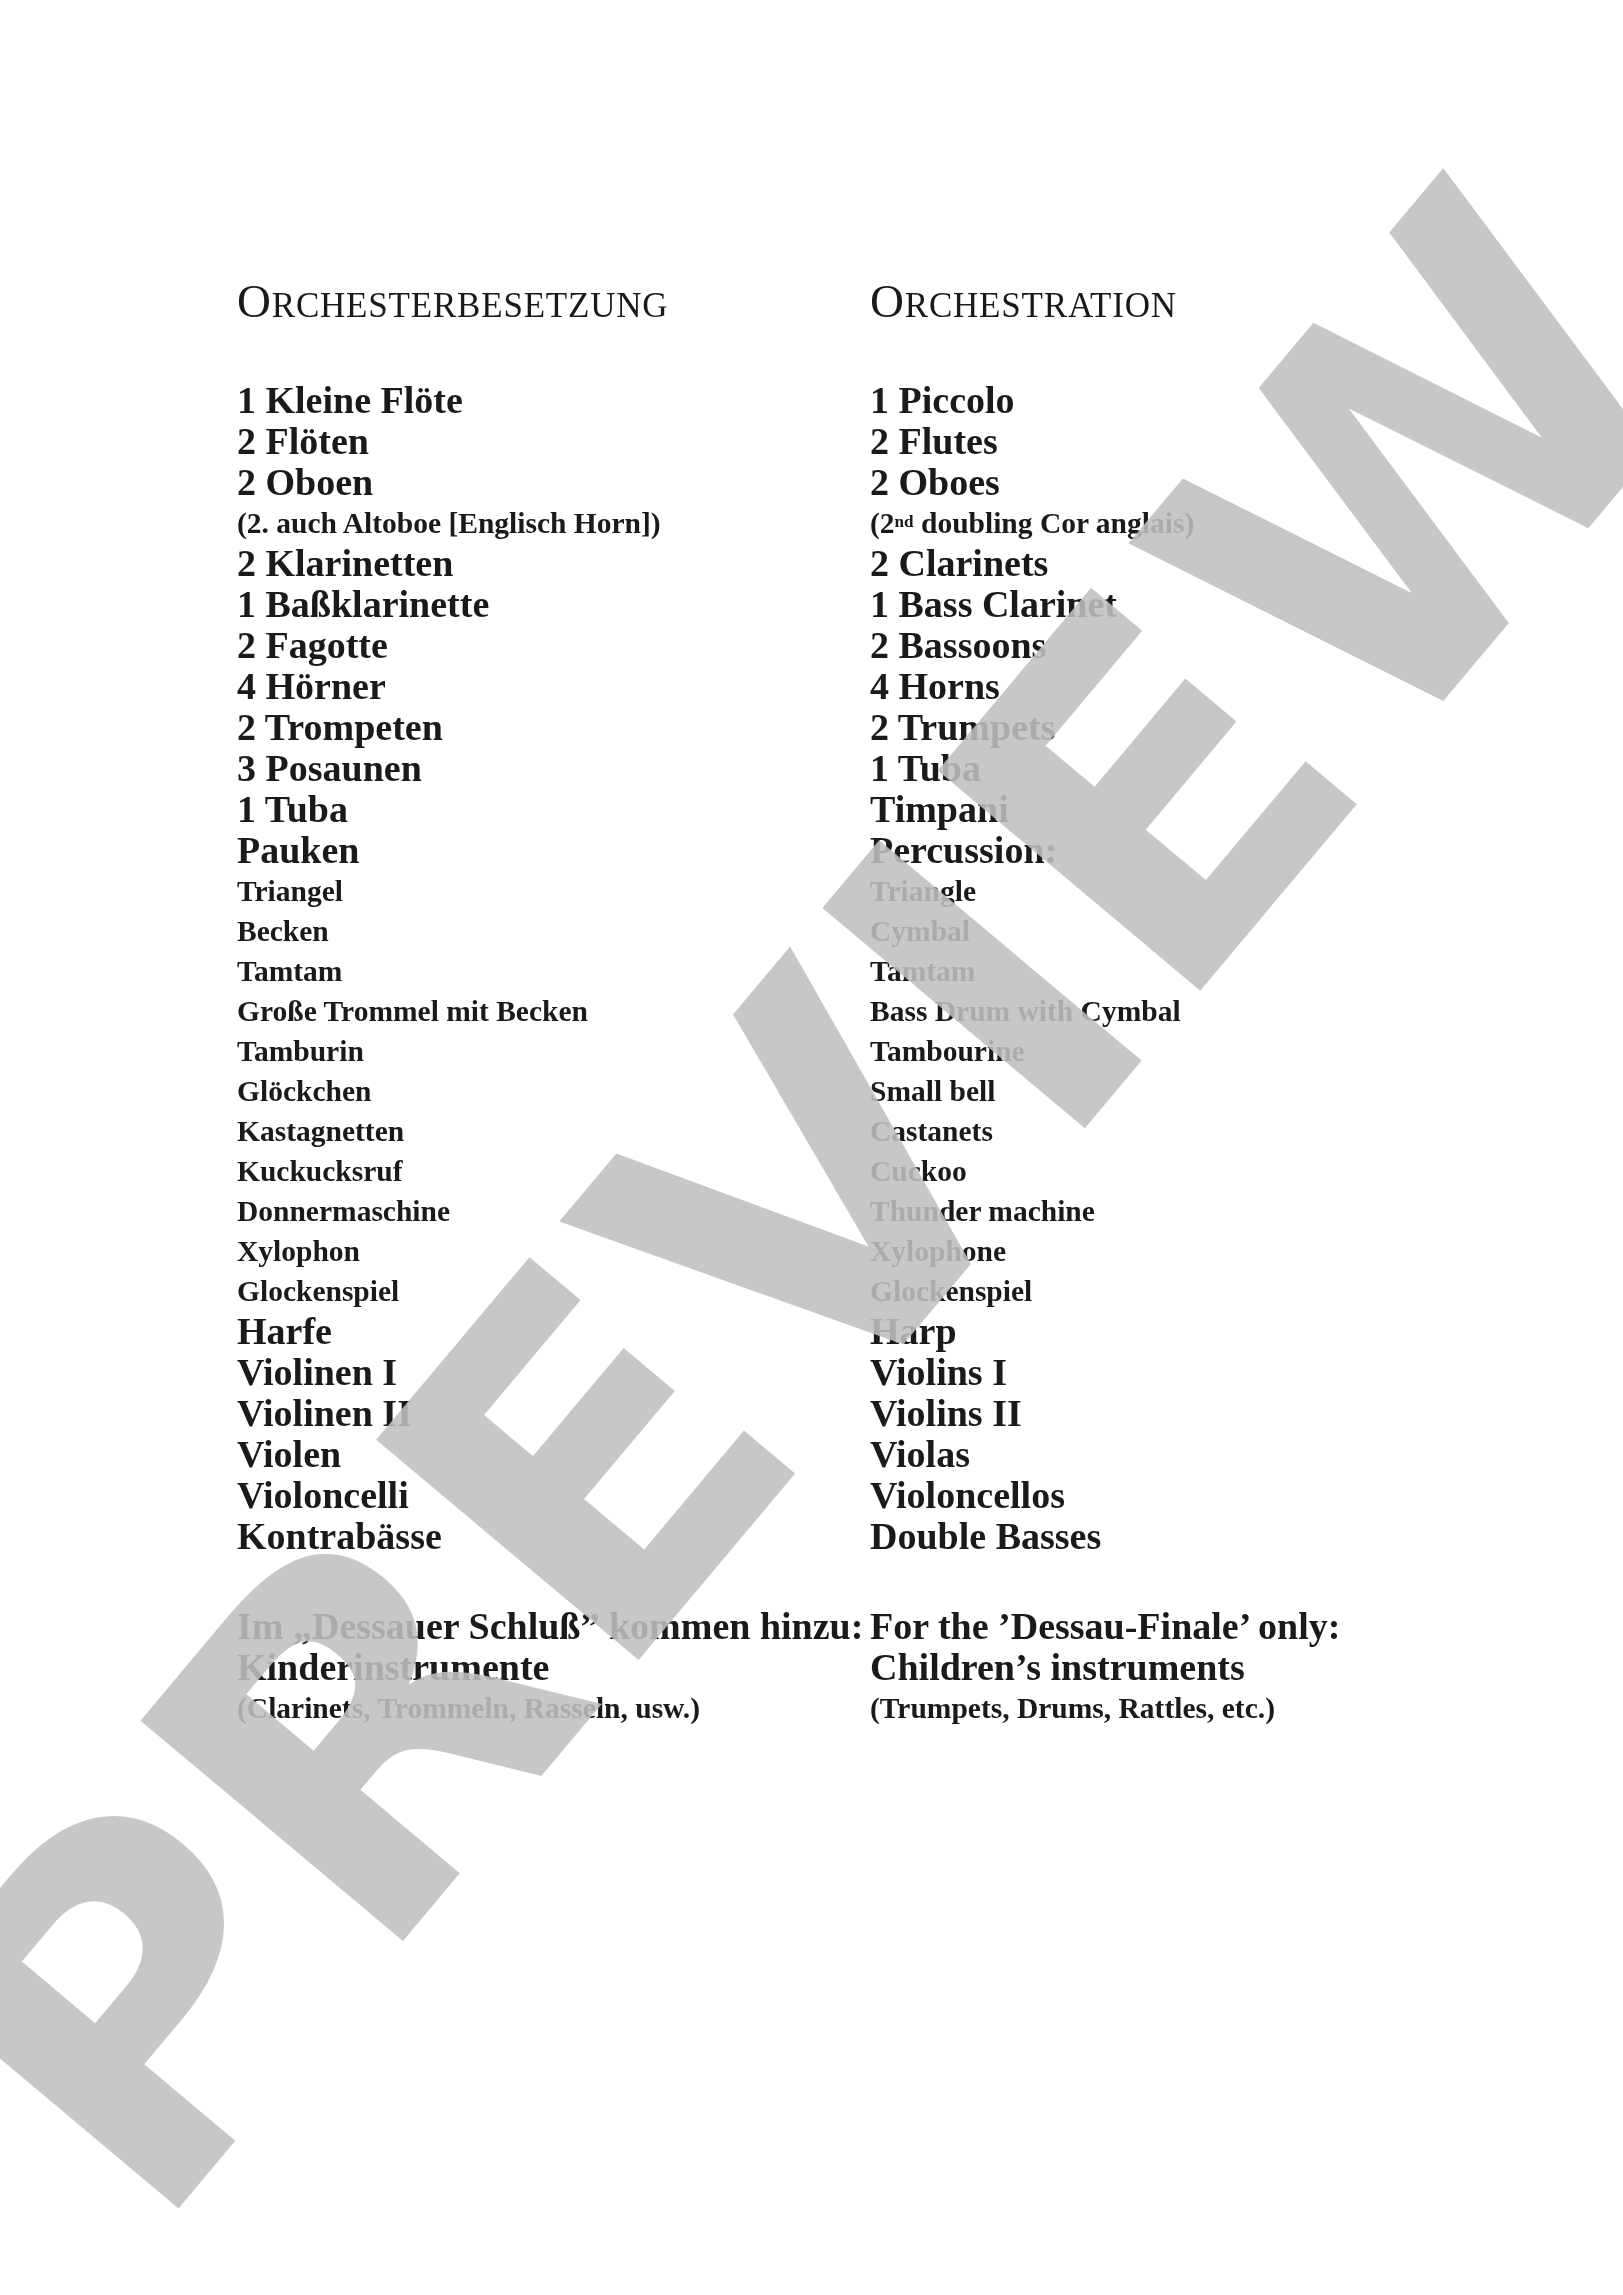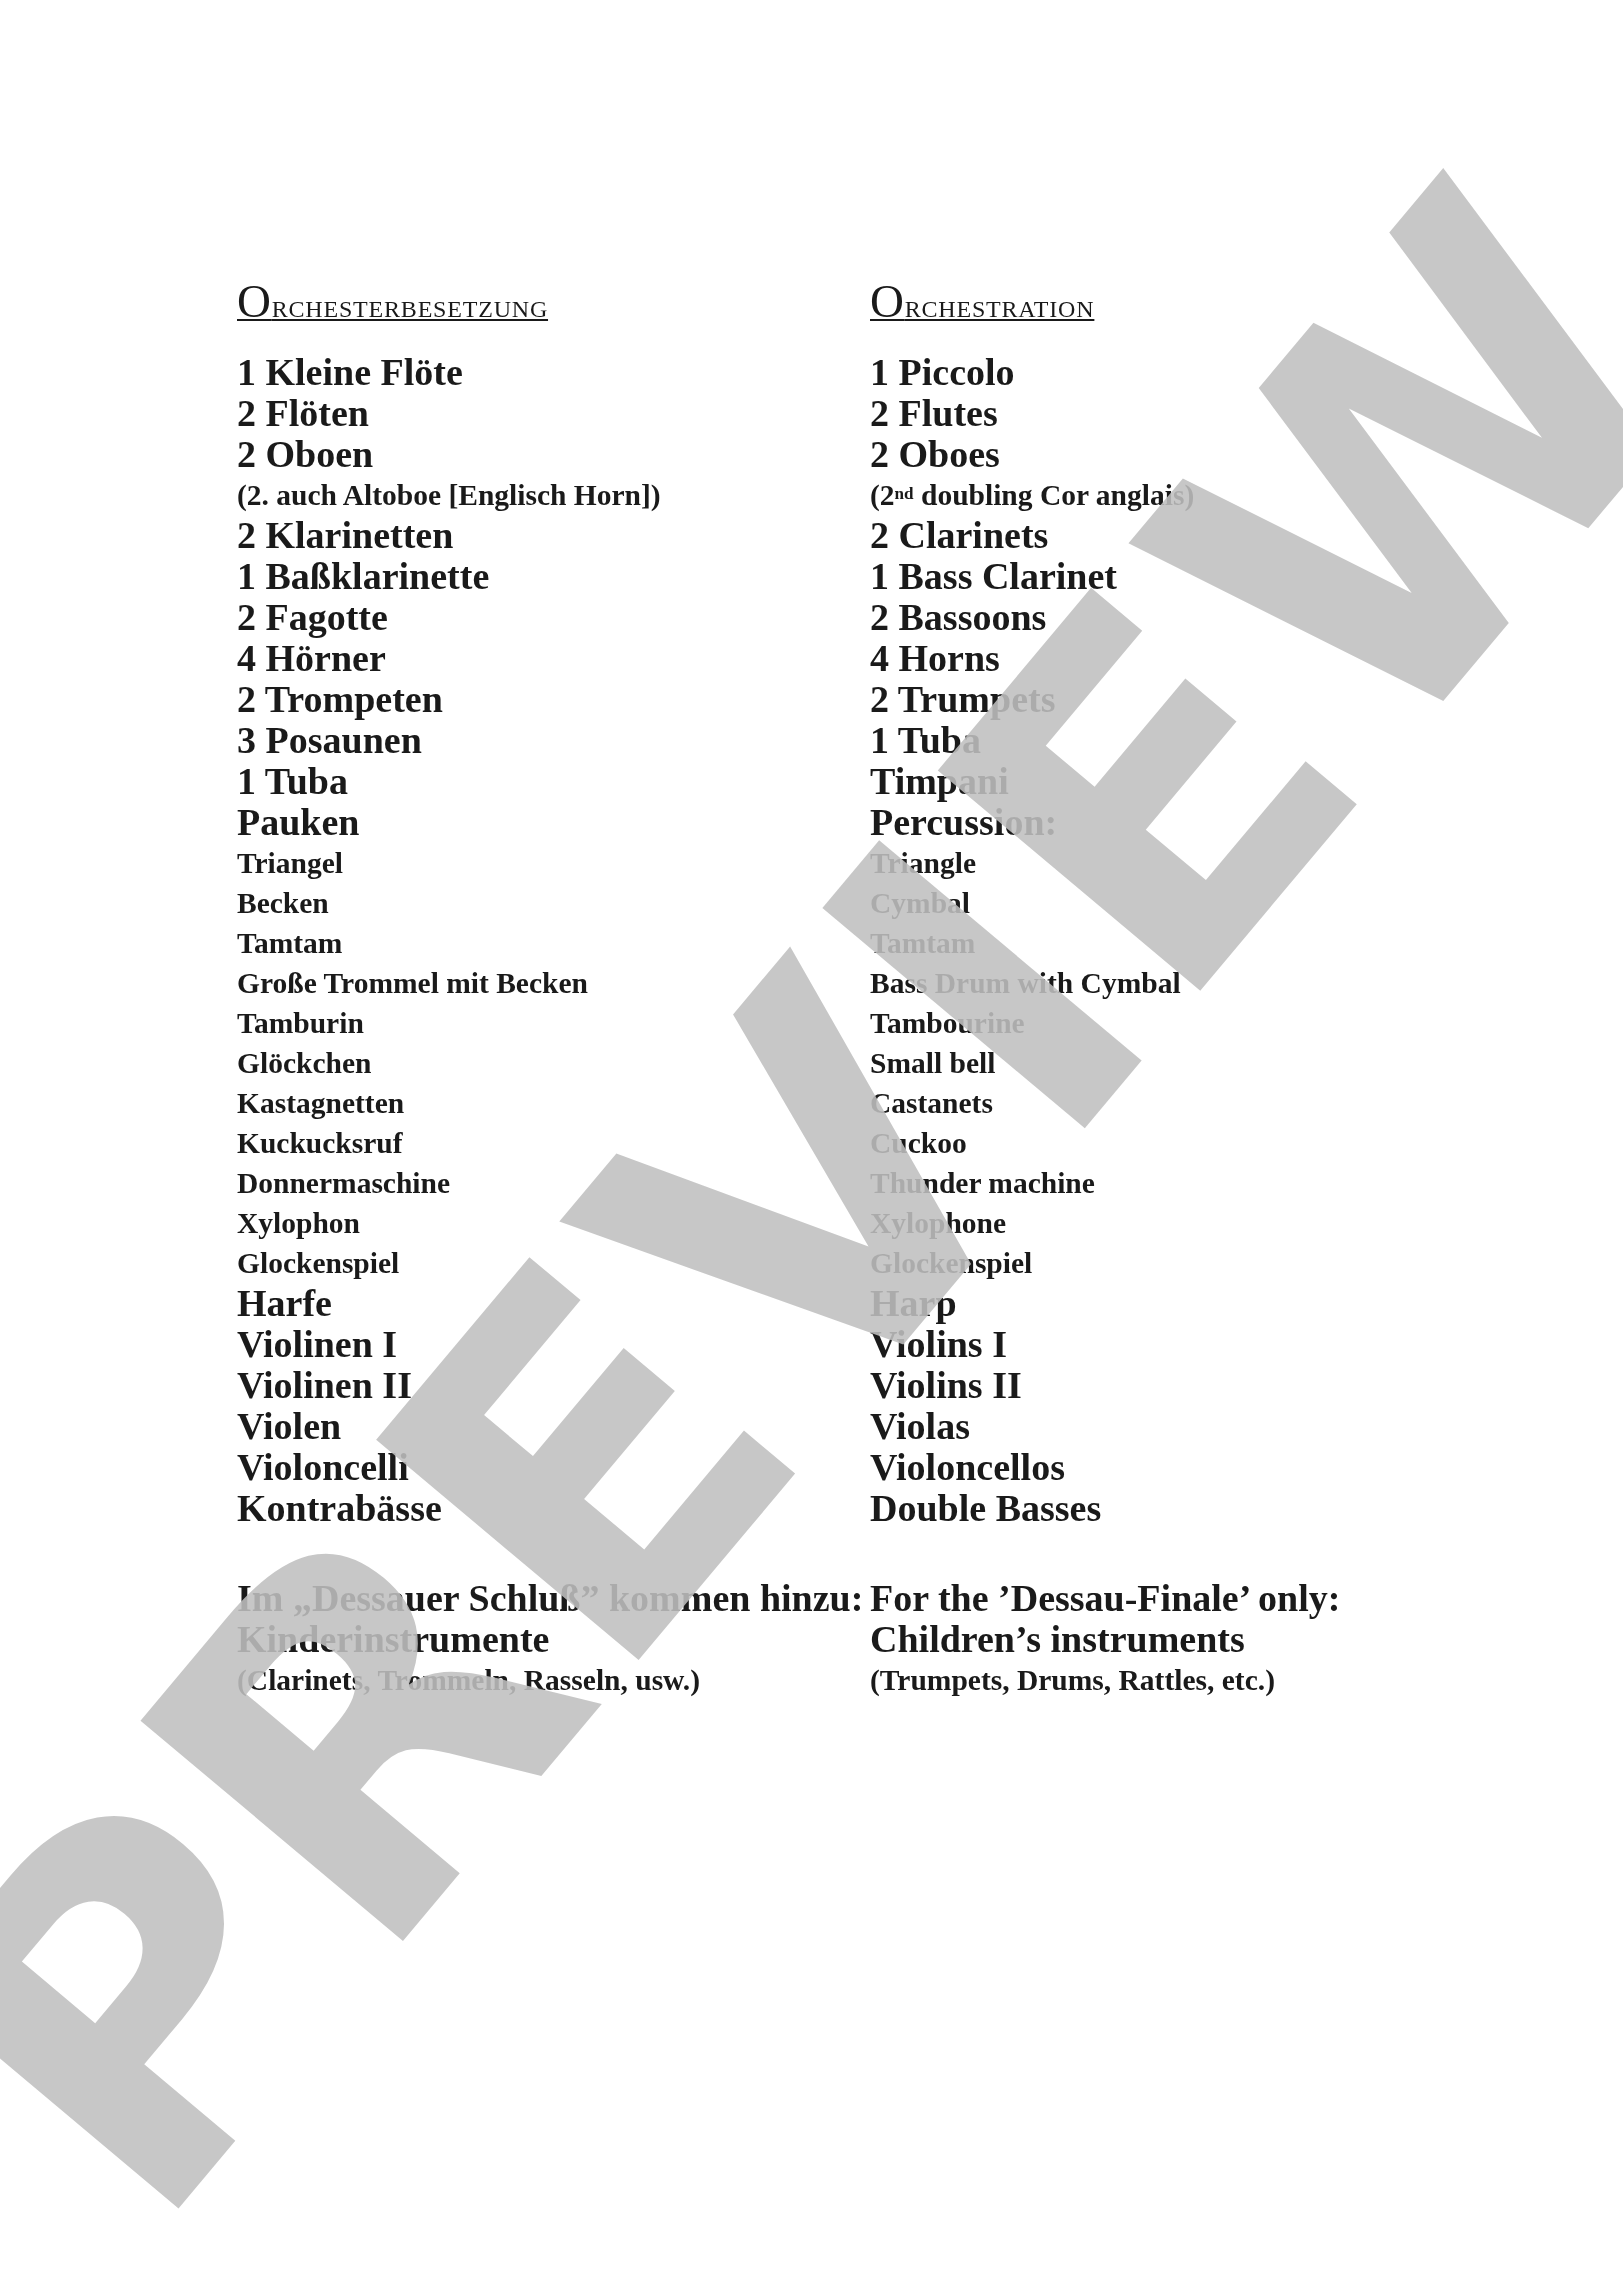--- a/index.html
+++ b/index.html
@@ -37,27 +37,26 @@
 
   .column {
     position: absolute;
     top: 277px;
     z-index: 1;
   }
   .col-german  { left: 237px;  }
   .col-english { left: 870px; }
 
   .heading {
-    margin: 0 0 18px 0;
-    font-size: 24px;
+    margin: 0 0 50px 0;
+    font-size: 35px;
     font-weight: normal;
     line-height: 49px;
     letter-spacing: 0.8px;
     white-space: nowrap;
-    text-decoration: underline;
   }
   .heading::first-letter {
     font-size: 47px;
   }
 
   .line {
     white-space: nowrap;
   }
   .line.large {
     font-size: 38px;

